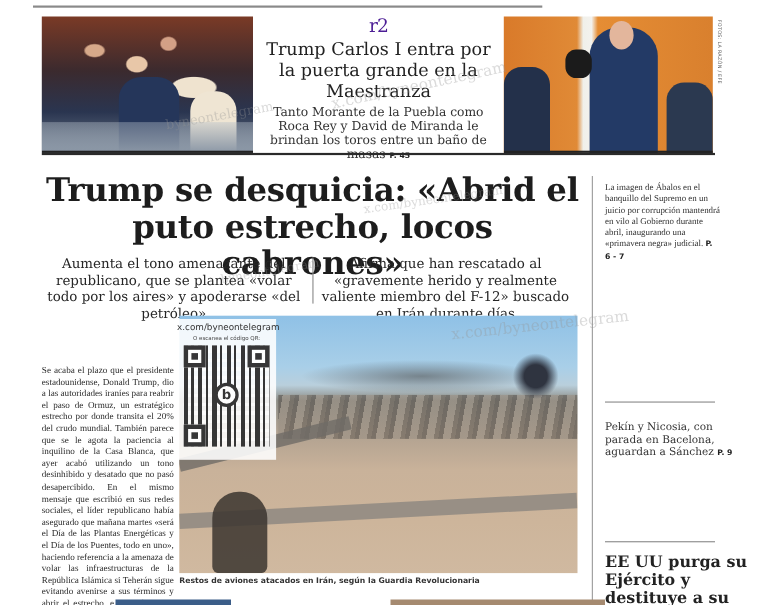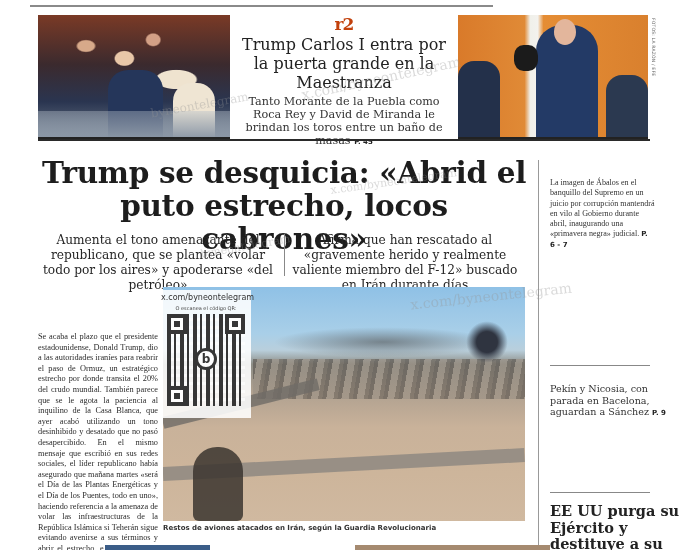--- a/index.html
+++ b/index.html
@@ -17,21 +17,21 @@
       radial-gradient(ellipse at 25% 25%, #d7a98a 0 4%, transparent 5%),
       radial-gradient(ellipse at 60% 20%, #d3a086 0 4%, transparent 5%),
       linear-gradient(180deg, #7a3a26 0%, #3b2a2e 40%, #2a3550 70%, #6d7a8a 100%);
   }
   .promo-photo-left .suit { position: absolute; left: 70px; top: 55px; width: 55px; height: 70px; background: #25365a; border-radius: 20px 20px 0 0; }
   .promo-photo-left .dress { position: absolute; left: 135px; top: 68px; width: 42px; height: 56px; background: #efe5d3; border-radius: 18px 18px 0 0; }
   .promo-photo-left .crowd { position: absolute; left: 0; bottom: 0; width: 100%; height: 28px; background: linear-gradient(180deg, rgba(180,190,200,.4), #8b97a6); }
   .promo-photo-left .line { position: absolute; left: 0; bottom: 0; width: 100%; height: 2px; background: #222; }
 
   .promo-center { position: absolute; left: 236px; top: 15px; width: 216px; text-align: center; }
-  .r2-logo { font-family: "DejaVu Serif", serif; font-weight: bold; font-size: 17px; color: #c2410c; letter-spacing: -1px; line-height: 18px; }
+  .r2-logo { font-family: "DejaVu Serif", serif; font-weight: normal; font-size: 17px; color: #4c1d95; letter-spacing: -1px; line-height: 18px; }
   .promo-title { font-size: 16px; line-height: 19px; color: #222; margin-top: 2px; }
   .promo-sub { font-size: 11.2px; line-height: 13px; color: #333; margin-top: 3px; }
   .page-ref { font-family: "DejaVu Sans", sans-serif; font-weight: bold; font-size: 7px; color: #222; }
 
   .promo-photo-right {
     position: absolute; left: 458px; top: 15px; width: 190px; height: 124px; overflow: hidden;
     background: linear-gradient(90deg, #d97a2a 0%, #e08a36 35%, #f0f0ea 38%, #f3f2ee 42%, #e58d34 45%, #d9802e 100%);
   }
   .promo-photo-right .man { position: absolute; left: 78px; top: 10px; width: 62px; height: 114px; background: #233a66; border-radius: 26px 26px 0 0; }
   .promo-photo-right .head { position: absolute; left: 96px; top: 4px; width: 22px; height: 26px; background: #e3b69c; border-radius: 50%; }
@@ -82,21 +82,21 @@
   .qr-corner.tl { left: 0; top: 0; } .qr-corner.tr { right: 0; top: 0; } .qr-corner.bl { left: 0; bottom: 0; }
   .qr-logo { position: absolute; left: 28px; top: 34px; width: 22px; height: 22px; border: 3px solid #222; border-radius: 50%; background: #fff; font-family: "DejaVu Sans", sans-serif; font-weight: bold; font-size: 12px; line-height: 16px; text-align: center; color: #222; }
 
   .photo-caption { position: absolute; left: 163px; top: 524px; font-family: "DejaVu Sans", sans-serif; font-weight: bold; font-size: 7px; color: #333; }
 
   
   .right-divider { position: absolute; left: 538px; top: 160px; width: 1px; height: 390px; background: #999; }
   .rc { position: absolute; left: 550px; width: 130px; }
   .rc-head { font-weight: bold; font-size: 14.5px; line-height: 16.5px; color: #222; }
   .rc-sub { font-size: 9.6px; line-height: 11.5px; color: #333; margin-top: 5px; }
-  .rc-body { font-family: "Liberation Serif", serif; font-size: 8.1px; line-height: 10.3px; color: #333; margin-top: 18px; width: 105px; }
+  .rc-body { font-family: "Liberation Serif", serif; font-size: 8.1px; line-height: 10.3px; color: #333; margin-top: 6px; width: 105px; }
   .rc-rule { width: 100px; height: 1px; background: #888; }
 
   
   .wm { position: absolute; font-family: "DejaVu Serif", serif; color: rgba(150,150,150,.35); pointer-events: none; white-space: nowrap; }
 
   .bottom-strip { position: absolute; top: 545px; height: 5px; }
 </style>
 </head>
 <body>
 

